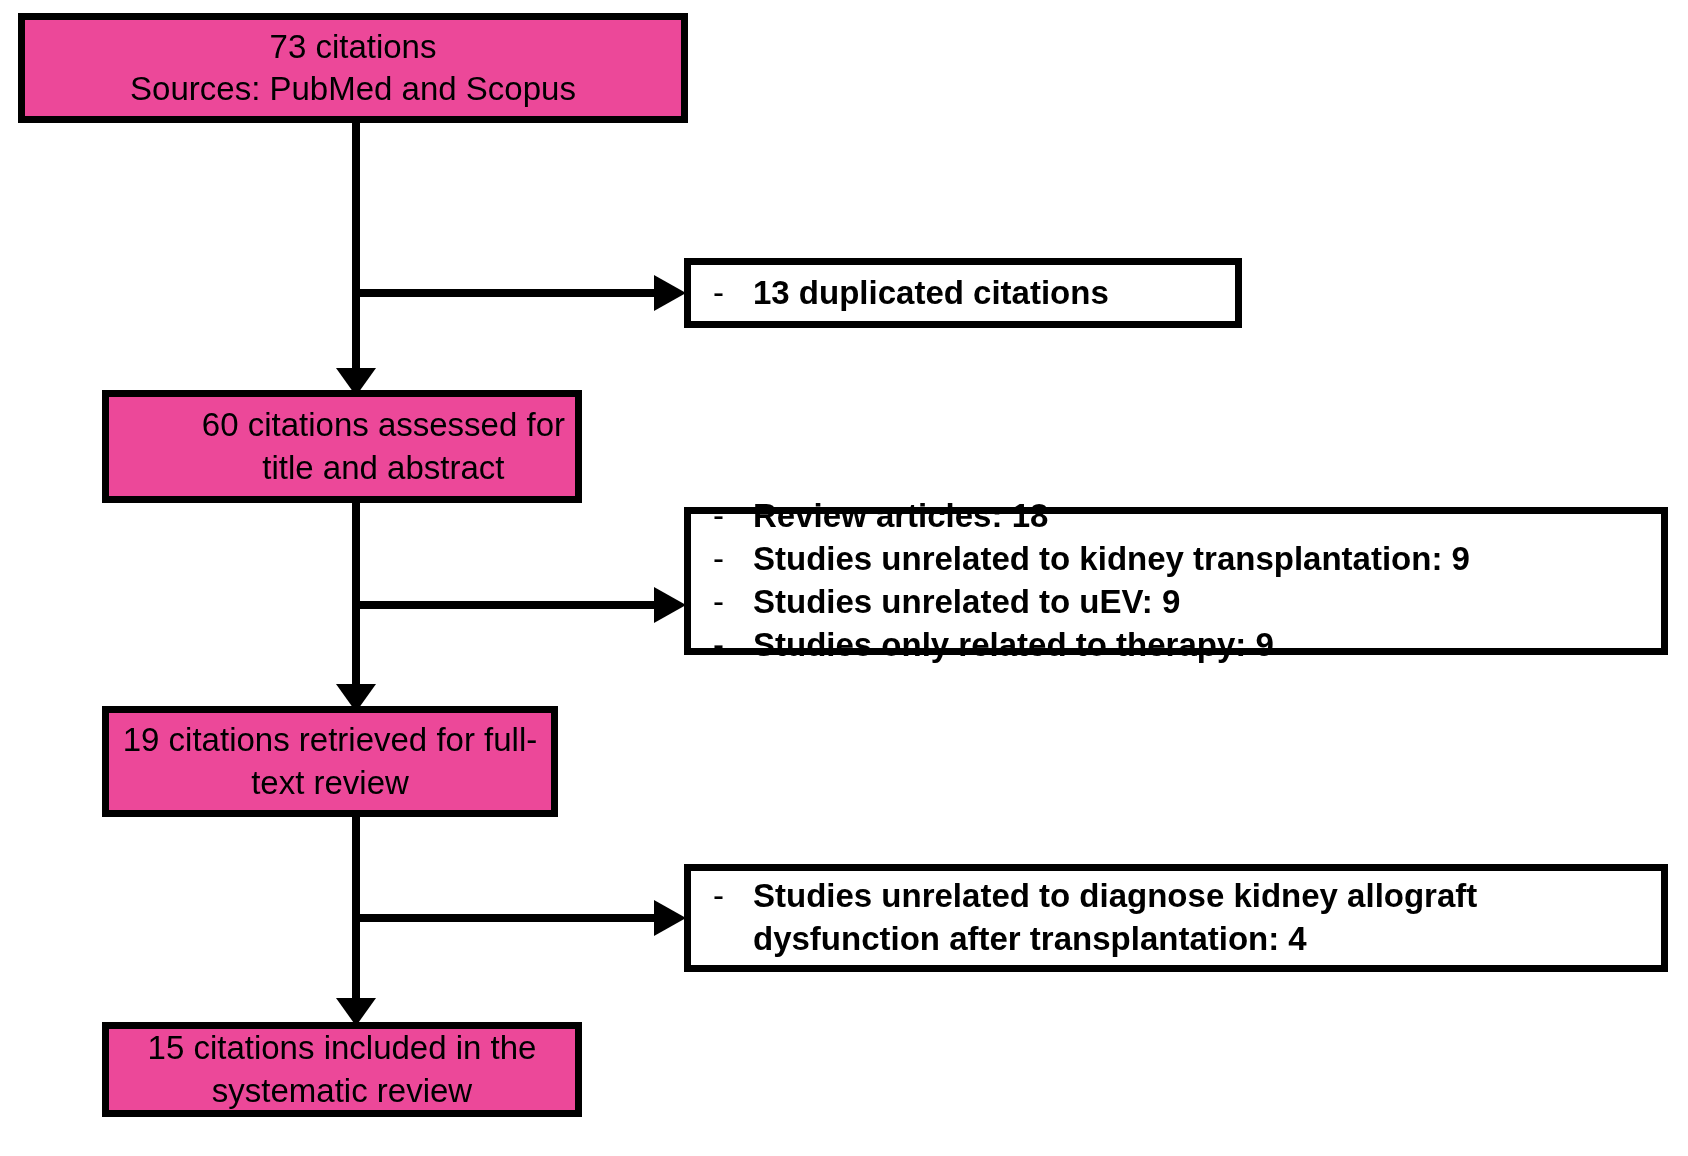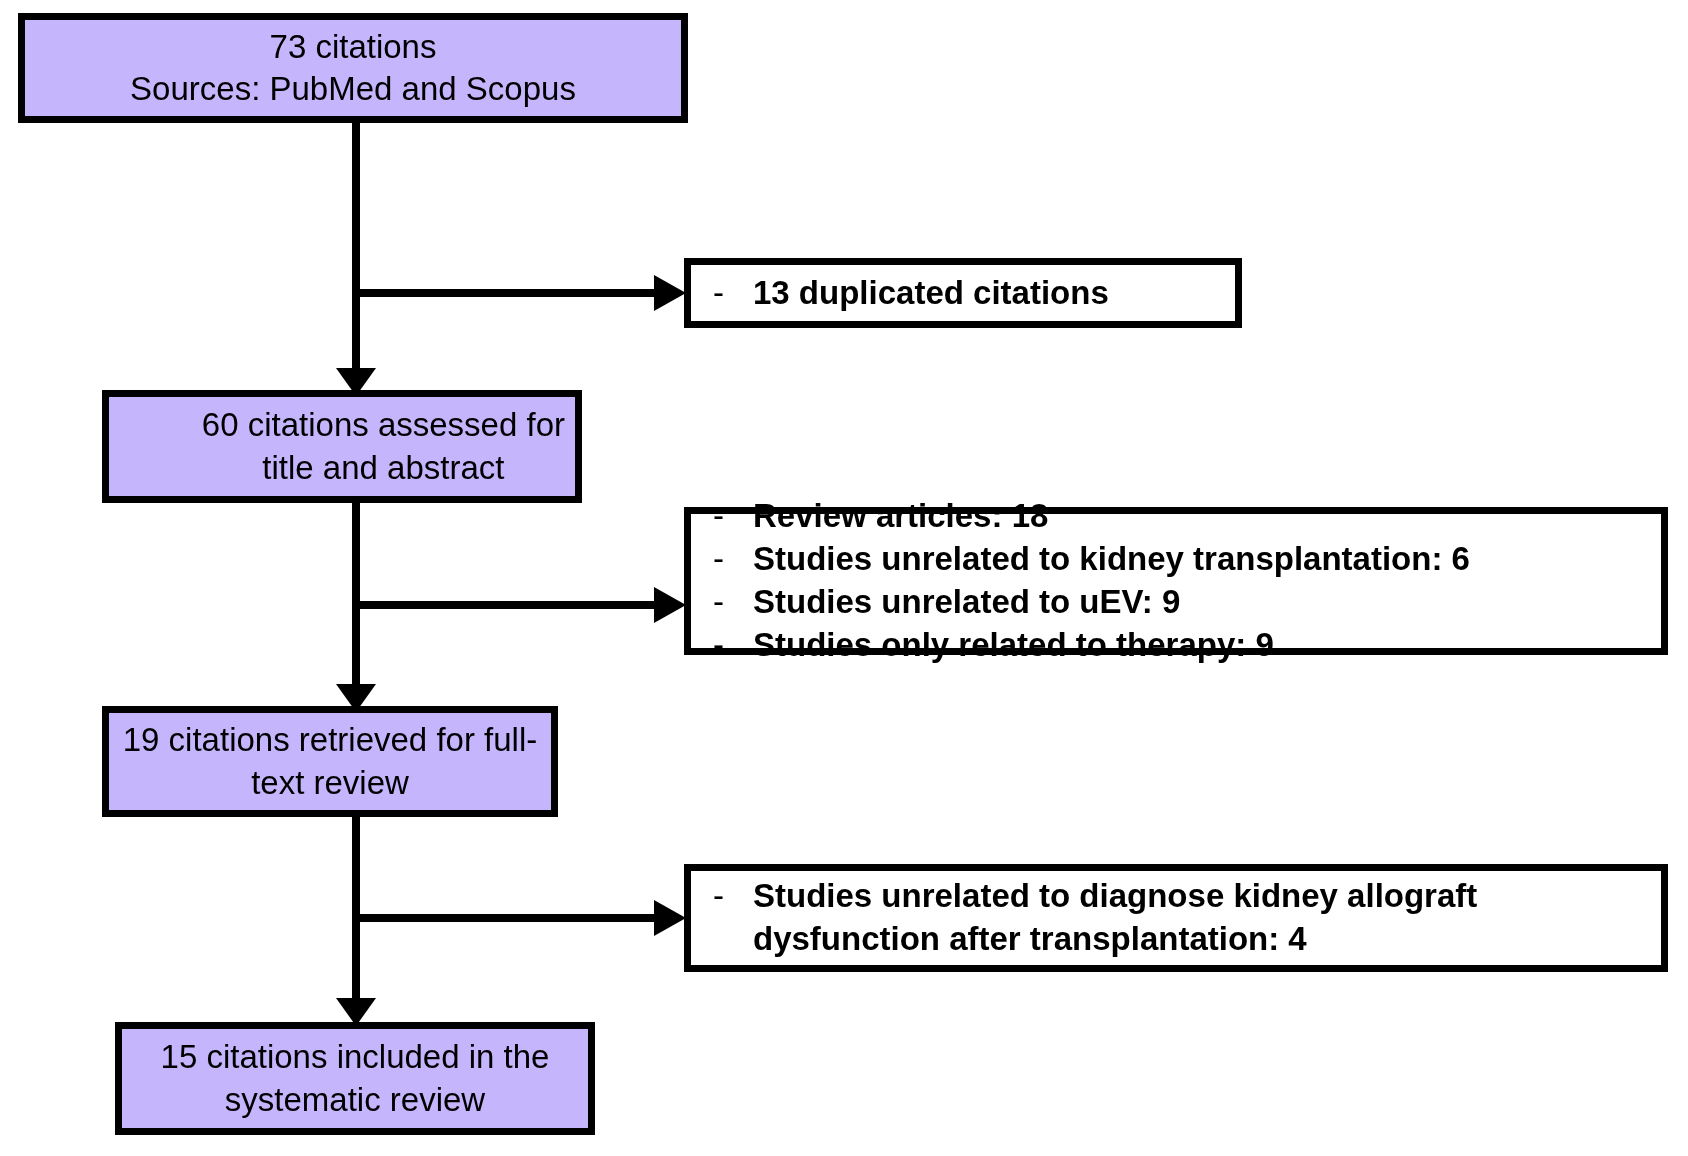--- a/index.html
+++ b/index.html
@@ -19,21 +19,21 @@
     position: absolute;
     left: 0;
     top: 0;
     width: 1688px;
     height: 1156px;
   }
   .node {
     position: absolute;
     box-sizing: border-box;
     border: 7px solid #000000;
-    background: #c4b5fd;
+    background: #ec4899;
     display: flex;
     align-items: center;
     justify-content: center;
     z-index: 2;
   }
   .node-text {
     text-align: center;
     font-size: 33px;
     line-height: 1.28;
     color: #000000;
@@ -131,21 +131,21 @@
 title and abstract</div>
   </div>
 
   <div class="excl-node" style="left:684px; top:507px; width:984px; height:148px; padding:8px 0;">
     <div class="excl-row">
       <span class="excl-dash">-</span>
       <span class="excl-label">Review articles: 18</span>
     </div>
     <div class="excl-row">
       <span class="excl-dash">-</span>
-      <span class="excl-label">Studies unrelated to kidney transplantation: 6</span>
+      <span class="excl-label">Studies unrelated to kidney transplantation: 9</span>
     </div>
     <div class="excl-row">
       <span class="excl-dash">-</span>
       <span class="excl-label">Studies unrelated to uEV: 9</span>
     </div>
     <div class="excl-row">
       <span class="excl-dash">-</span>
       <span class="excl-label">Studies only related to therapy: 9</span>
     </div>
   </div>
@@ -156,18 +156,18 @@
   </div>
 
   <div class="excl-node" style="left:684px; top:864px; width:984px; height:108px;">
     <div class="excl-row">
       <span class="excl-dash">-</span>
       <span class="excl-label">Studies unrelated to diagnose kidney allograft
 dysfunction after transplantation: 4</span>
     </div>
   </div>
 
-  <div class="node" style="left:102px; top:1022px; width:480px; height:113px;margin-left:13px;">
+  <div class="node" style="left:102px; top:1022px; width:480px; height:95px;">
     <div class="node-text">15 citations included in the
 systematic review</div>
   </div>
 
 </div>
 
 </body></html>

